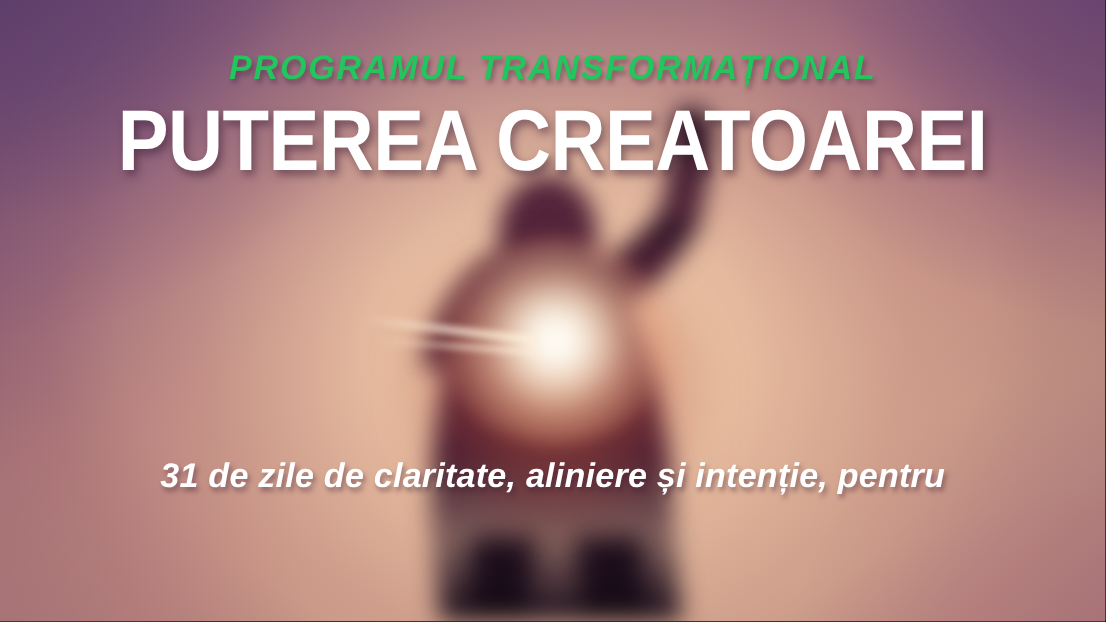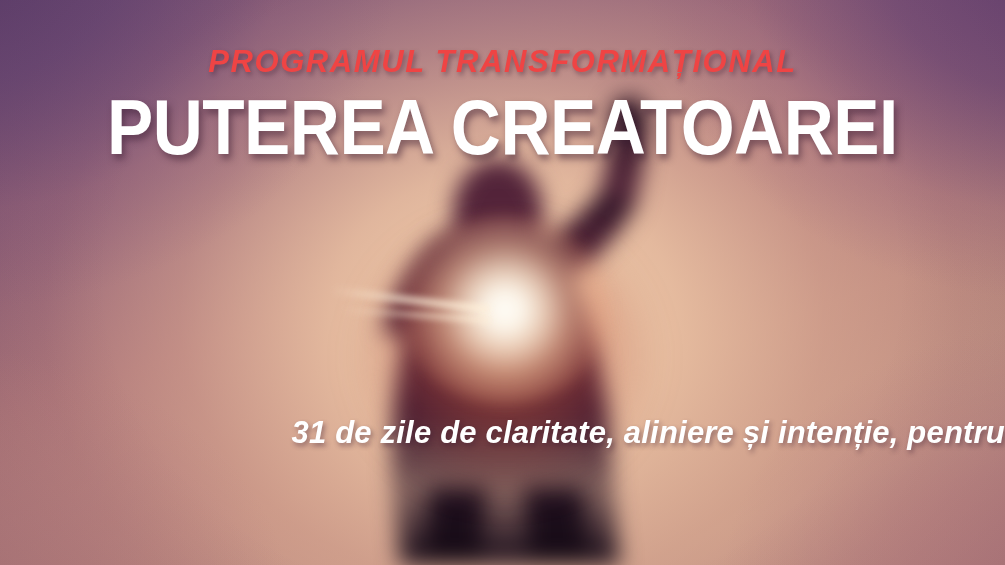--- a/index.html
+++ b/index.html
@@ -103,41 +103,41 @@
     display: flex;
     flex-direction: column;
     align-items: center;
   }
   .eyebrow {
     margin-top: 44px;
     font-size: 31px;
     font-weight: 700;
     font-style: italic;
     letter-spacing: 1.6px;
-    color: #ef4444;
+    color: #22c55e;
     white-space: nowrap;
     text-shadow: 2px 3px 5px rgba(60,28,52,0.45);
   }
   .title {
     margin-top: 7px;
     font-size: 70px;
     font-weight: 700;
     letter-spacing: -0.5px;
     color: #ffffff;
     white-space: nowrap;
     line-height: 1.05;
     text-shadow: 3px 4px 7px rgba(55,25,48,0.5);
     transform: scaleY(1.12) scaleX(0.99);
     transform-origin: top center;
   }
   .tagline {
     position: absolute;
     left: 0; right: 0;
     top: 412px;
-    text-align: right;
+    text-align: center;
   }
   .tagline-line {
     font-size: 31px;
     font-weight: 700;
     font-style: italic;
     color: #ffffff;
     line-height: 1.33;
     letter-spacing: 0.2px;
     white-space: nowrap;
     text-shadow: 2px 3px 5px rgba(60,28,52,0.45);

